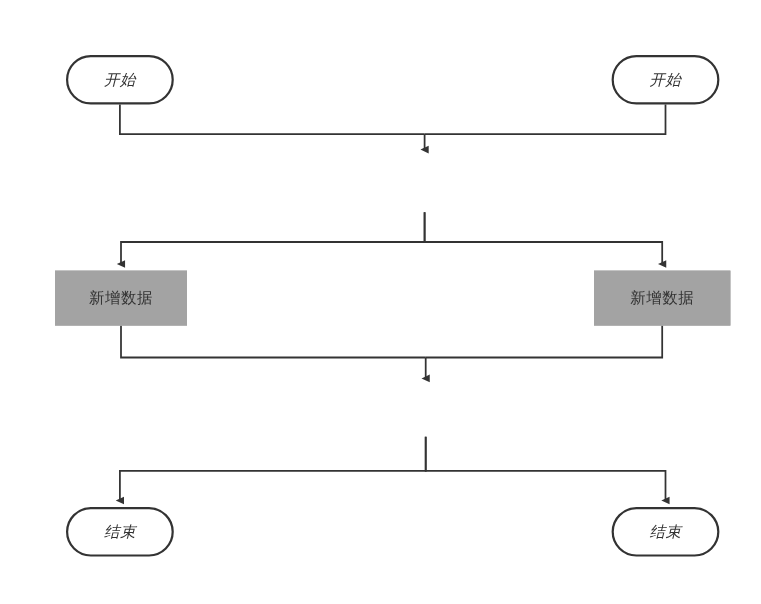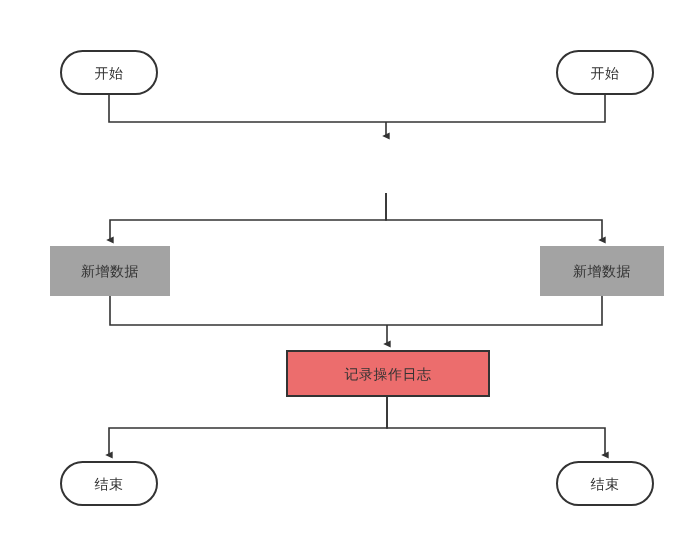--- a/index.html
+++ b/index.html
@@ -33,20 +33,21 @@
     font-size: 14px;
     line-height: 1;
     color: #333333;
     letter-spacing: 0.5px;
     z-index: 2;
   }
   .node.terminal {
     border: 2px solid #333333;
     border-radius: 24px;
     background: #ffffff;
+    font-style: italic;
   }
   .node.process {
     border: 2px solid #a3a3a3;
     background: #a3a3a3;
   }
   .node.highlight {
     border: 2px solid #333333;
   }
   .node-label {
     pointer-events: none;
@@ -110,23 +111,20 @@
 
 
   <div class="node process" style="left:50px; top:246px; width:120px; height:50px;">
     <span class="node-label">新增数据</span>
   </div>
 
   <div class="node process" style="left:540px; top:246px; width:124px; height:50px;">
     <span class="node-label">新增数据</span>
   </div>
 
-  <div class="node process highlight" style="left:286px; top:350px; width:204px; height:47px; background:#ec6d6d;">
-    <span class="node-label">记录操作日志</span>
-  </div>
 
   <div class="node terminal" style="left:60px; top:461px; width:98px; height:45px;">
     <span class="node-label">结束</span>
   </div>
 
   <div class="node terminal" style="left:556px; top:461px; width:98px; height:45px;">
     <span class="node-label">结束</span>
   </div>
 
 </div>

